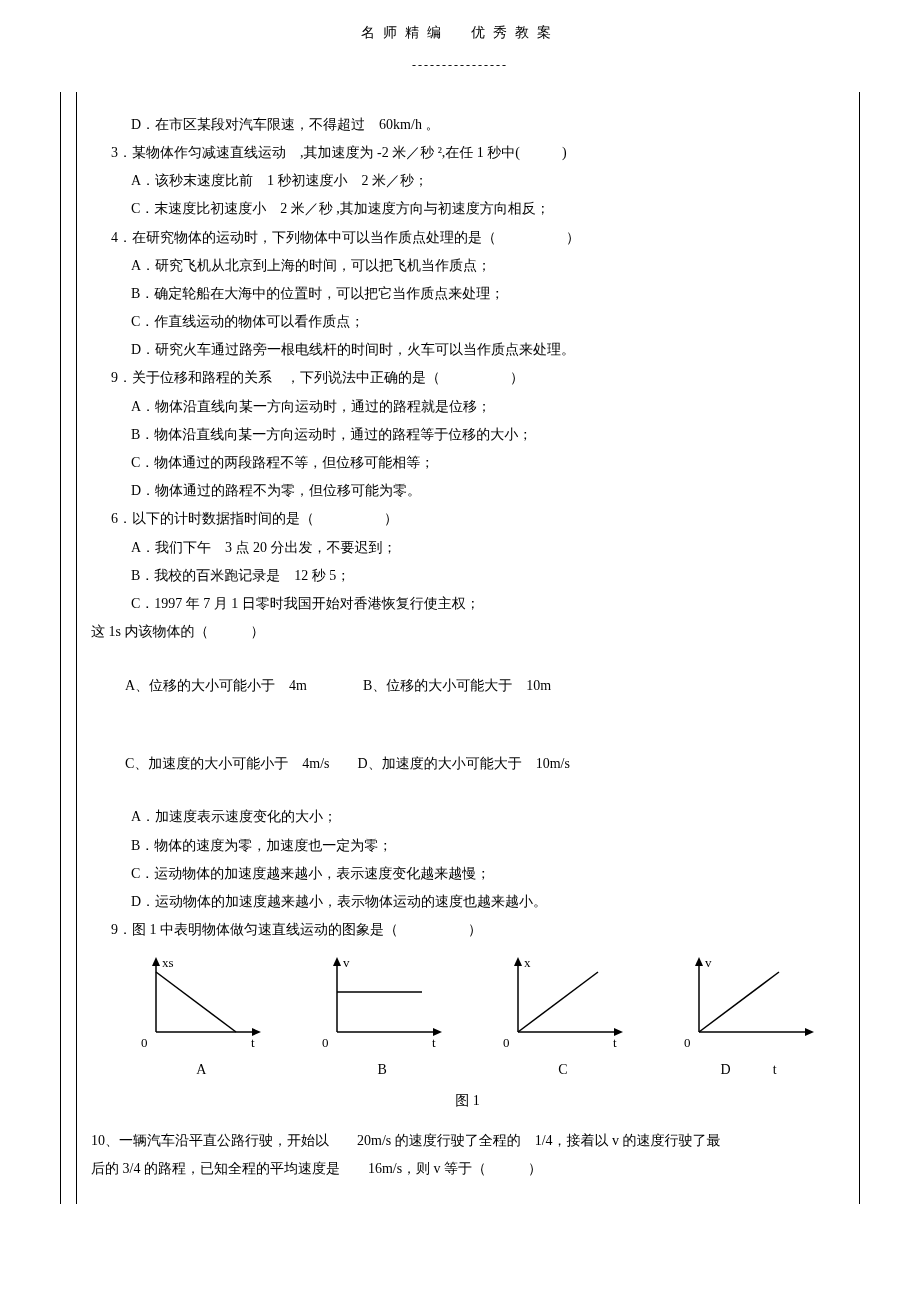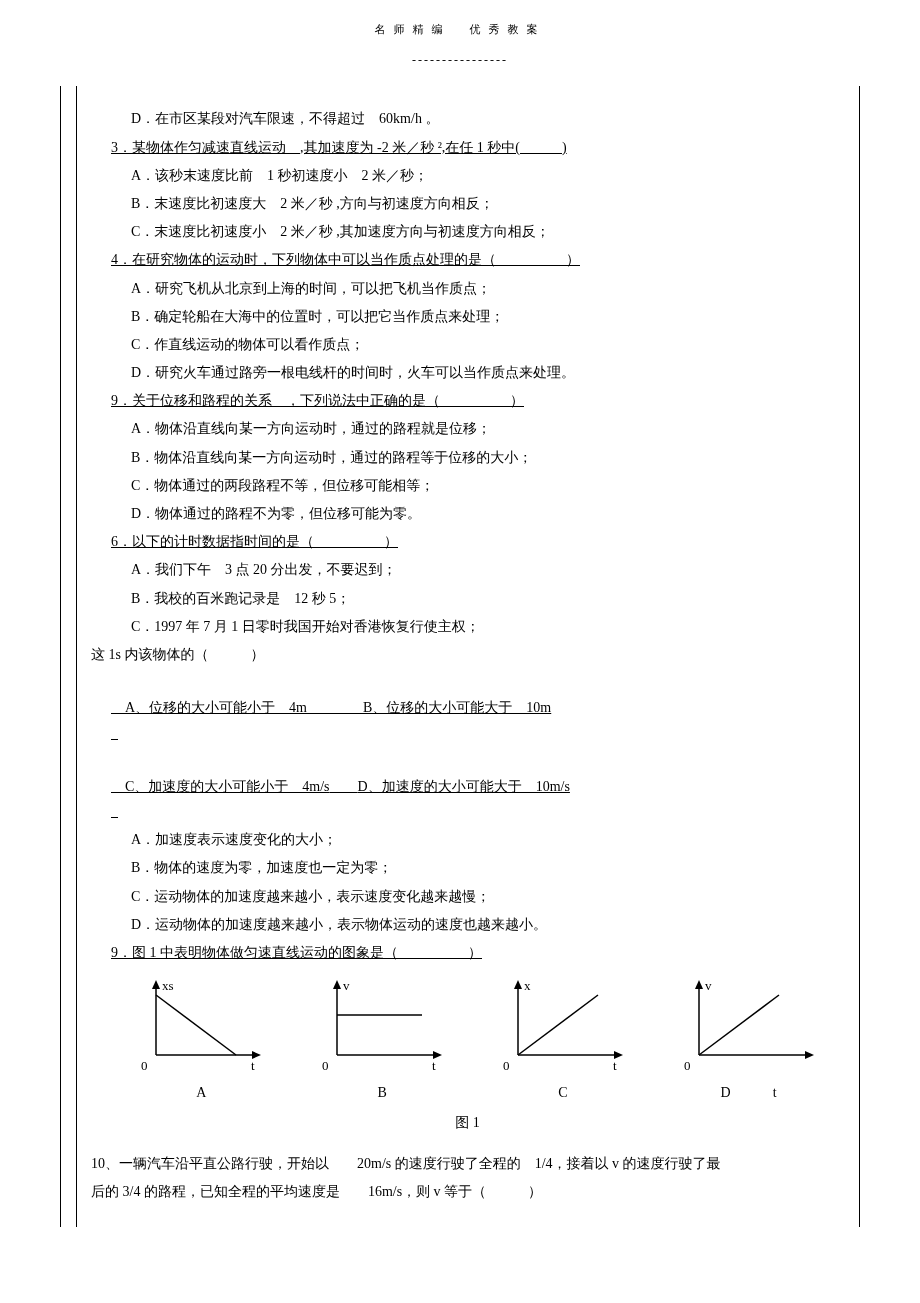--- a/index.html
+++ b/index.html
@@ -8,21 +8,21 @@
       font-size: 14px;
       line-height: 1.8;
       color: #000;
       background: #fff;
       width: 920px;
       padding: 20px 60px 40px 60px;
     }
     .header {
       text-align: center;
       margin-bottom: 10px;
-      font-size: 11px;
+      font-size: 14px;
       letter-spacing: 8px;
     }
     .divider {
       text-align: center;
       margin-bottom: 15px;
       letter-spacing: 2px;
       font-size: 12px;
     }
     .content-box {
       border: 1px solid #000;
@@ -36,21 +36,21 @@
       left: 15px;
       top: 0;
       bottom: 0;
       width: 1px;
       background: #000;
     }
     .line {
       margin-bottom: 3px;
       white-space: pre-wrap;
     }
-    .indent1 { padding-left: 20px; text-decoration: underline; }
+    .indent1 { padding-left: 20px; }
     .indent2 { padding-left: 40px; }
     .figure-row {
       display: flex;
       justify-content: space-around;
       align-items: flex-end;
       margin: 10px 0 5px 0;
       padding-left: 20px;
     }
     .figure-item {
       text-align: center;
@@ -74,21 +74,20 @@
 </div>
 <div class="divider">----------------</div>
 
 <div class="content-box">
   <div class="left-border"></div>
 
   <div class="line indent2">D．在市区某段对汽车限速，不得超过　60km/h 。</div>
 
   <div class="line indent1">3．某物体作匀减速直线运动　,其加速度为 -2 米／秒 ²,在任 1 秒中(　　　)</div>
   <div class="line indent2">A．该秒末速度比前　1 秒初速度小　2 米／秒；</div>
-  <div class="line indent2">B．末速度比初速度大　2 米／秒 ,方向与初速度方向相反；</div>
   <div class="line indent2">C．末速度比初速度小　2 米／秒 ,其加速度方向与初速度方向相反；</div>
 
   <div class="line indent1">4．在研究物体的运动时，下列物体中可以当作质点处理的是（　　　　　）</div>
   <div class="line indent2">A．研究飞机从北京到上海的时间，可以把飞机当作质点；</div>
   <div class="line indent2">B．确定轮船在大海中的位置时，可以把它当作质点来处理；</div>
   <div class="line indent2">C．作直线运动的物体可以看作质点；</div>
   <div class="line indent2">D．研究火车通过路旁一根电线杆的时间时，火车可以当作质点来处理。</div>
 
   <div class="line indent1">9．关于位移和路程的关系　，下列说法中正确的是（　　　　　）</div>
   <div class="line indent2">A．物体沿直线向某一方向运动时，通过的路程就是位移；</div>

